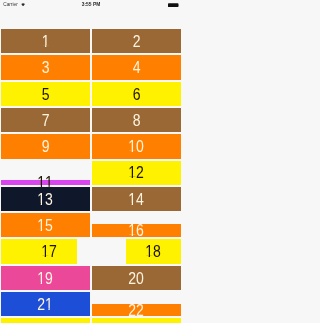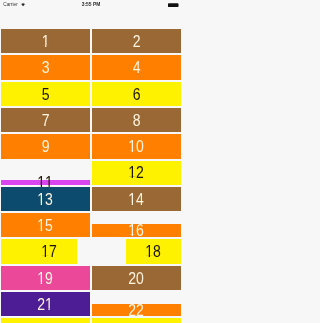--- a/index.html
+++ b/index.html
@@ -109,21 +109,21 @@
       </div>
       <div class="row">
         <div class="cell dark" style="background: #d946ef; margin-top: 20px;">
           <span class="num"><span class="dg one">1</span><span class="dg one">1</span></span>
         </div>
         <div class="cell dark" style="background: rgb(255, 242, 0);">
           <span class="num"><span class="dg one">1</span><span class="dg">2</span></span>
         </div>
       </div>
       <div class="row">
-        <div class="cell light" style="background: #0c4a6e;">
+        <div class="cell light" style="background: #0f172a;">
           <span class="num"><span class="dg one">1</span><span class="dg">3</span></span>
         </div>
         <div class="cell light" style="background: rgb(154, 104, 52);">
           <span class="num"><span class="dg one">1</span><span class="dg">4</span></span>
         </div>
       </div>
       <div class="row">
         <div class="cell light" style="background: rgb(255, 128, 0);">
           <span class="num"><span class="dg one">1</span><span class="dg">5</span></span>
         </div>
@@ -141,21 +141,21 @@
       </div>
       <div class="row">
         <div class="cell light" style="background: #ec4899;">
           <span class="num"><span class="dg one">1</span><span class="dg">9</span></span>
         </div>
         <div class="cell light" style="background: rgb(154, 104, 52);">
           <span class="num"><span class="dg">2</span><span class="dg">0</span></span>
         </div>
       </div>
       <div class="row">
-        <div class="cell light" style="background: #4c1d95;">
+        <div class="cell light" style="background: #1d4ed8;">
           <span class="num"><span class="dg">2</span><span class="dg one">1</span></span>
         </div>
         <div class="cell light" style="background: rgb(255, 128, 0); margin-top: 13px;">
           <span class="num"><span class="dg">2</span><span class="dg">2</span></span>
         </div>
       </div>
       <div class="row">
         <div class="cell dark" style="background: rgb(255, 242, 0);">
           <span class="num"></span>
         </div>

